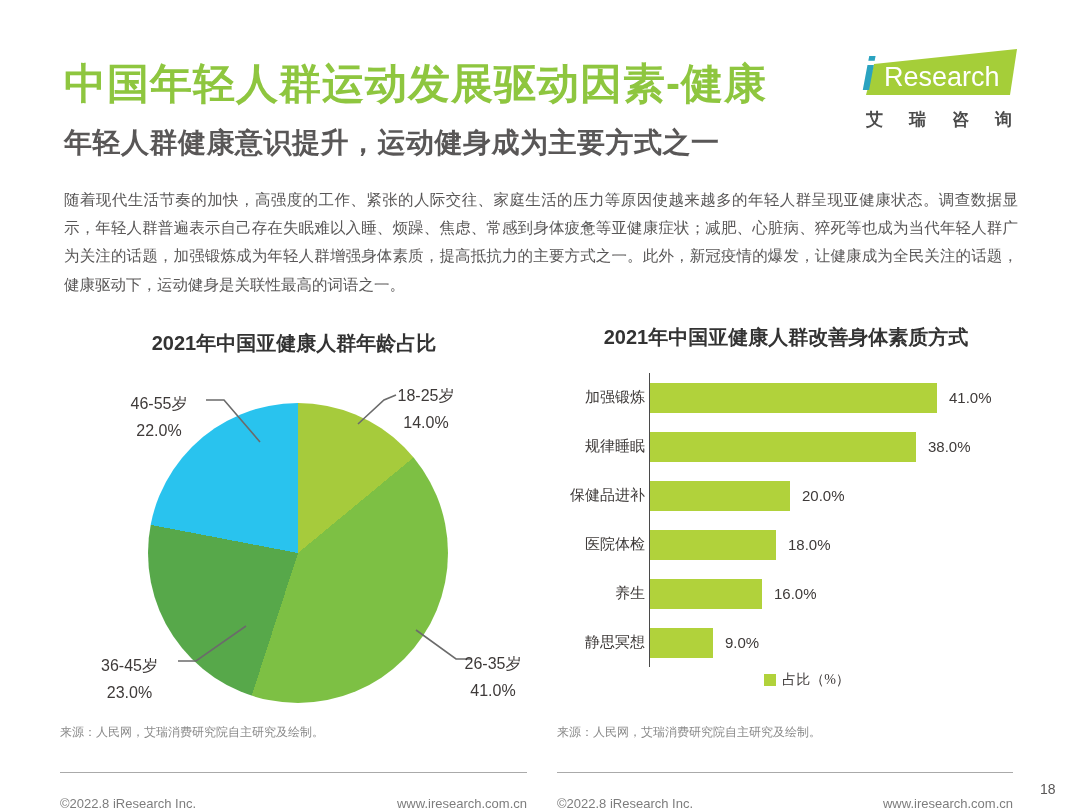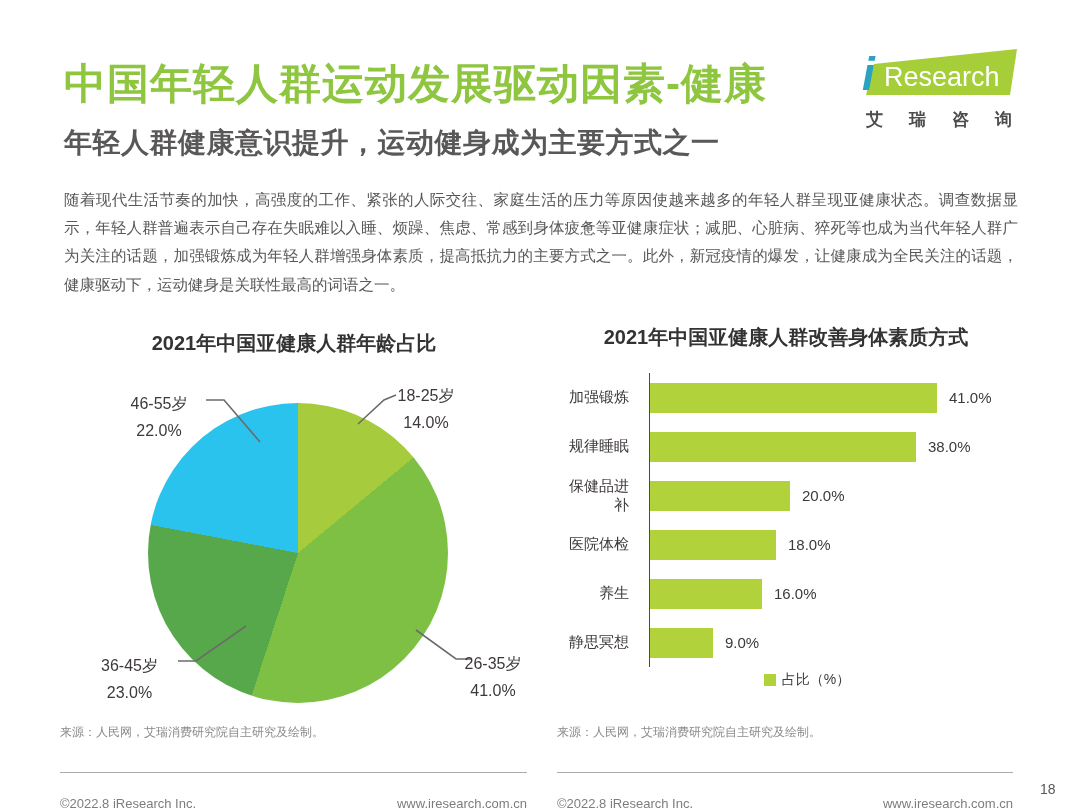--- a/index.html
+++ b/index.html
@@ -37,28 +37,28 @@
   .leaders { position:absolute; left:0; top:0; width:468px; height:378px; pointer-events:none; }
   .pie-label { position:absolute; text-align:center; font-size:16px; color:#3e3a39; line-height:27px; }
   .pie-label span { display:block; }
   .pl-a { left:306px; top:12px;  width:120px; }
   .pl-b { left:40px;  top:20px;  width:118px; }
   .pl-c { left:12px;  top:282px; width:115px; }
   .pl-d { left:378px; top:280px; width:110px; }
   
   .bar-rows { margin-top:23px; }
   .bar-row { display:flex; align-items:center; height:49px; }
-  .bar-cat { width:92px; text-align:right; padding-right:20px; font-size:15px; color:#3e3a39; }
+  .bar-cat { width:92px; text-align:right; padding-right:4px; font-size:15px; color:#3e3a39; }
   .bar-area { flex:1; align-self:stretch; display:flex; align-items:center; border-left:1.5px solid #4a4a4a; }
   .bar { height:30px; }
   .bar-val { margin-left:12px; font-size:15px; color:#3e3a39; }
   .legend {
     margin:4px 0 11px 102px; width:356px; display:flex; justify-content:center;
     align-items:center; gap:6px; transform:translateX(-30px);
-    font-size:14px; color:#3e3a39;
+    font-size:14px; color:#3e3a39;font-family:Liberation Serif, serif;
   }
   .swatch { width:12px; height:12px; display:inline-block; }
   
   .source { position:absolute; top:724px; font-size:12px; color:#8a8a8a; }
   .source-left { left:60px; } .source-right { left:557px; }
   .footer {
     position:absolute; top:772px; border-top:1px solid #aaaaaa; padding-top:23px;
     display:flex; justify-content:space-between; font-size:13px; color:#7d7d7d;
   }
   .footer-left  { left:60px;  width:467px; }

